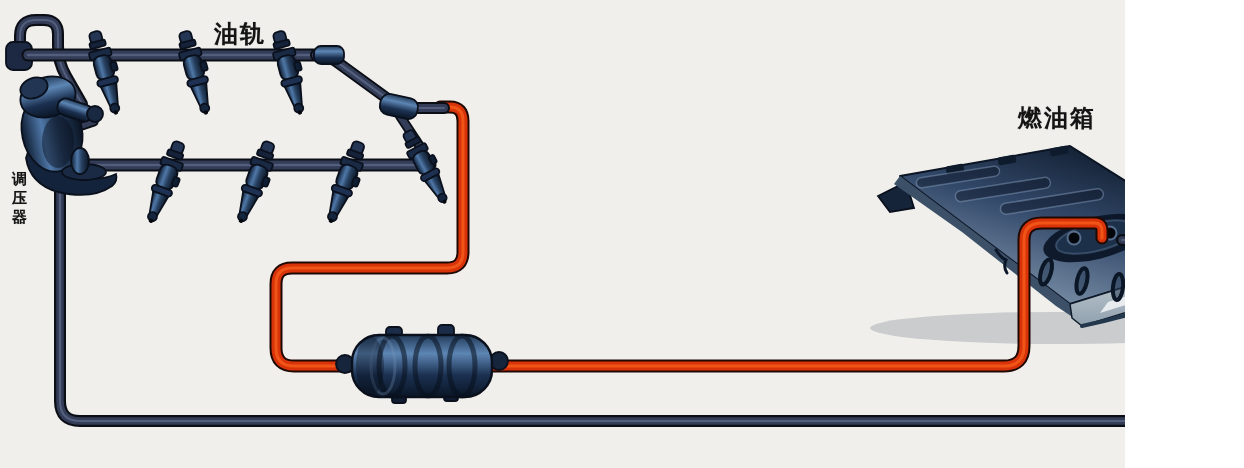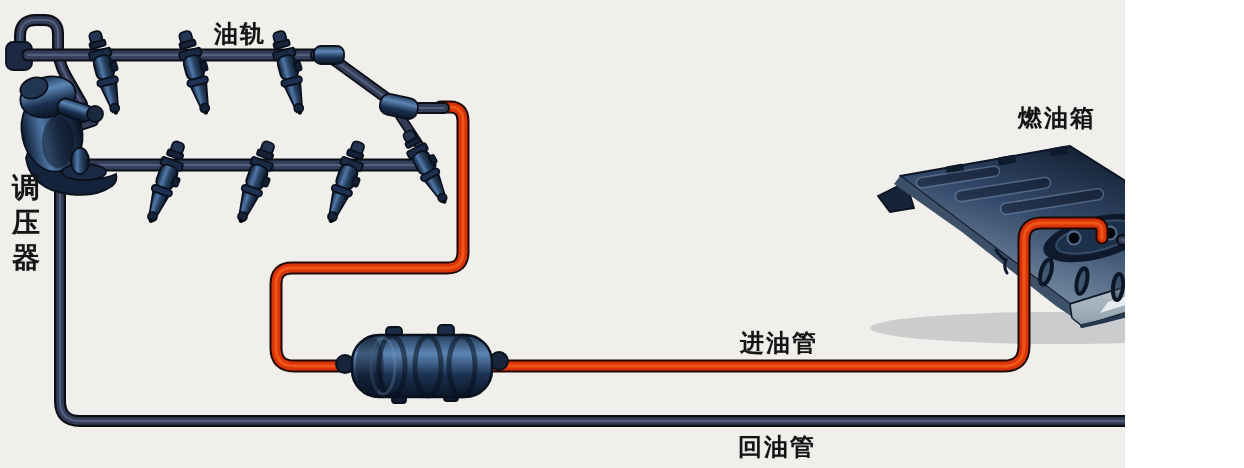--- a/index.html
+++ b/index.html
@@ -7,21 +7,21 @@
     position:relative;width:1125px;height:468px;overflow:hidden;
     background:var(--c-background,#f0efec);
     font-family:"Liberation Serif","DejaVu Serif",serif;
   }
   svg{position:absolute;left:0;top:0;}
   .lbl{
     position:absolute;color:var(--c-label,#141414);
     font-weight:700;font-size:24px;letter-spacing:2px;white-space:nowrap;
     text-shadow:0 0 1px rgba(0,0,0,.25);
   }
-  .lbl.vert{width:26px;white-space:normal;word-break:break-all;line-height:1.25;letter-spacing:0;font-size:28px;}
+  .lbl.vert{width:26px;white-space:normal;word-break:break-all;line-height:1.25;letter-spacing:0;font-size:15px;}
   
   .pO{fill:none;stroke:#0b0e15;stroke-linecap:round;stroke-linejoin:round;}
   .pDark{fill:none;stroke:var(--c-pipe-dark,#333d57);stroke-linecap:round;stroke-linejoin:round;}
   .pDarkHi{fill:none;stroke:#5a6786;stroke-linecap:round;stroke-linejoin:round;opacity:.8;}
   .pRedO{fill:none;stroke:#20090394;stroke:#200903;stroke-linecap:round;stroke-linejoin:round;}
   .pRed{fill:none;stroke:var(--c-pipe-red,#d93309);stroke-linecap:round;stroke-linejoin:round;}
   .pRedHi{fill:none;stroke:#f2591a;stroke-linecap:round;stroke-linejoin:round;opacity:.9;}
   .metal{stroke:#0a101c;stroke-width:1.8;}
 </style>
 </head>
@@ -174,17 +174,15 @@
     <ellipse cx="392" cy="366" rx="13" ry="30" fill="none" stroke="rgba(8,16,30,.55)" stroke-width="5"></ellipse>
     <ellipse cx="428" cy="366" rx="13" ry="30" fill="none" stroke="rgba(8,16,30,.55)" stroke-width="5"></ellipse>
     <ellipse cx="462" cy="366" rx="13" ry="30" fill="none" stroke="rgba(8,16,30,.55)" stroke-width="5"></ellipse>
     <ellipse cx="383" cy="366" rx="12" ry="28" fill="none" stroke="rgba(120,150,185,.3)" stroke-width="3"></ellipse>
     <ellipse cx="370" cy="366" rx="14" ry="30" fill="rgba(6,12,24,.35)"></ellipse>
   </g>
 </svg>
 
 <div class="lbl" style="left:214px;top:18px;">油轨</div>
 <div class="lbl vert" style="left:12px;top:170px;">调压器</div>
-<div class="lbl" style="left:740px;top:327px;">进油管</div>
-<div class="lbl" style="left:738px;top:431px;">回油管</div>
 <div class="lbl" style="left:980px;top:102px;margin-left:38px;">燃油箱</div>
 
 </div>
 
 </body></html>

